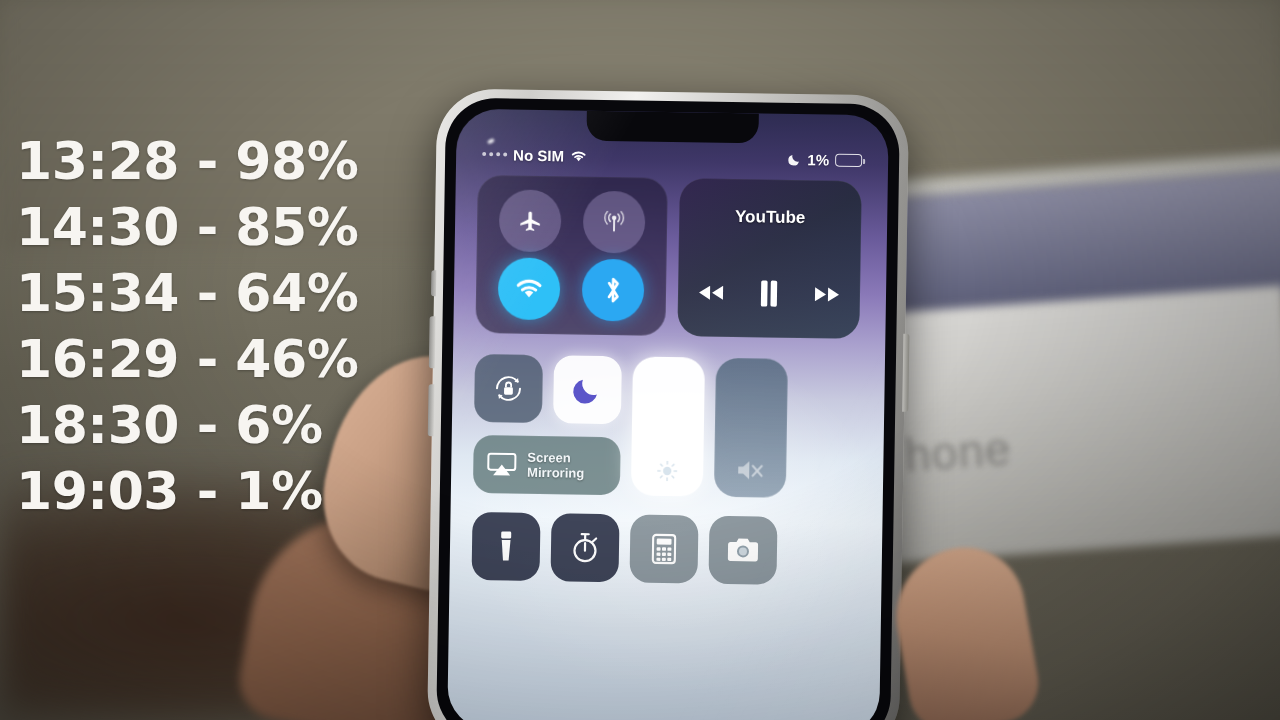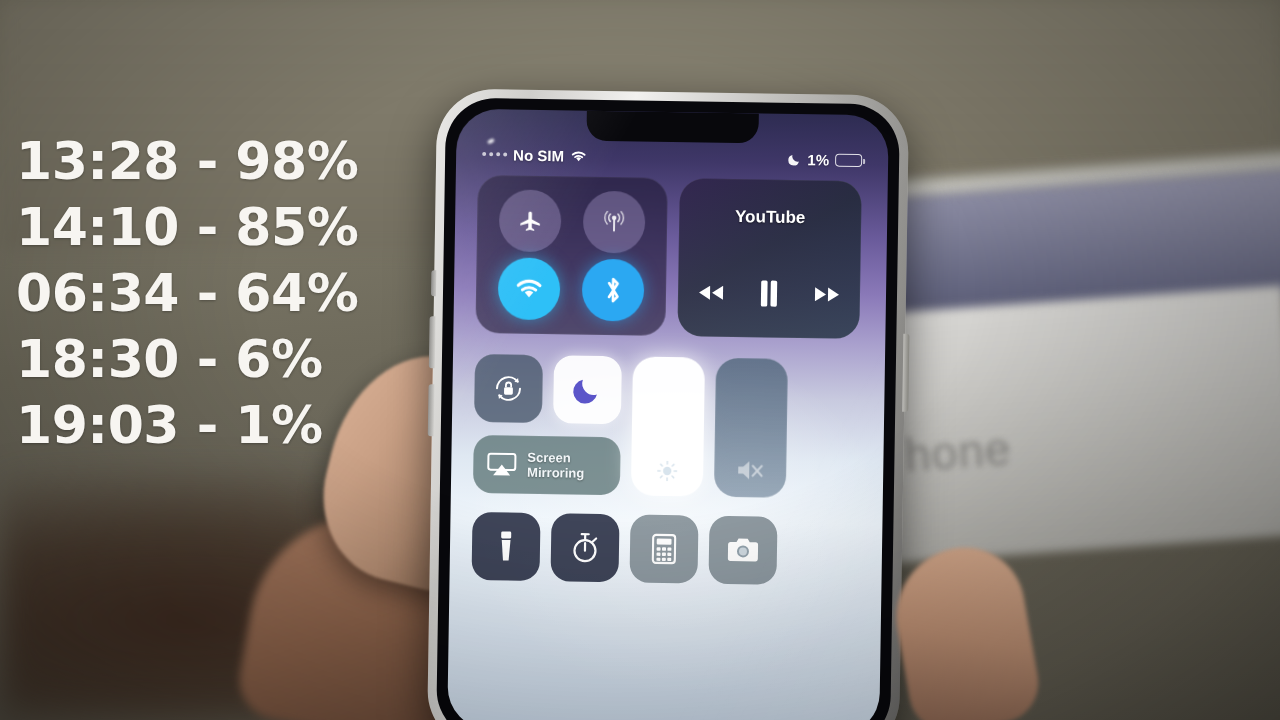--- a/index.html
+++ b/index.html
@@ -549,19 +549,20 @@
       </div>
       <div class="screen-sheen"></div>
     </div>
   </div>
 
   <div class="finger-right"></div>
   <div class="bg-vignette"></div>
 
   <div class="readings" id="readings-list">
       <div class="reading-row">13:28 - 98%</div>
-      <div class="reading-row">14:10 - 85%</div>
-      <div class="reading-row">06:34 - 64%</div>
+      <div class="reading-row">14:30 - 85%</div>
+      <div class="reading-row">15:34 - 64%</div>
+      <div class="reading-row">16:29 - 46%</div>
       <div class="reading-row">18:30 - 6%</div>
       <div class="reading-row">19:03 - 1%</div>
     </div>
 
 </div>
 
 </body></html>

